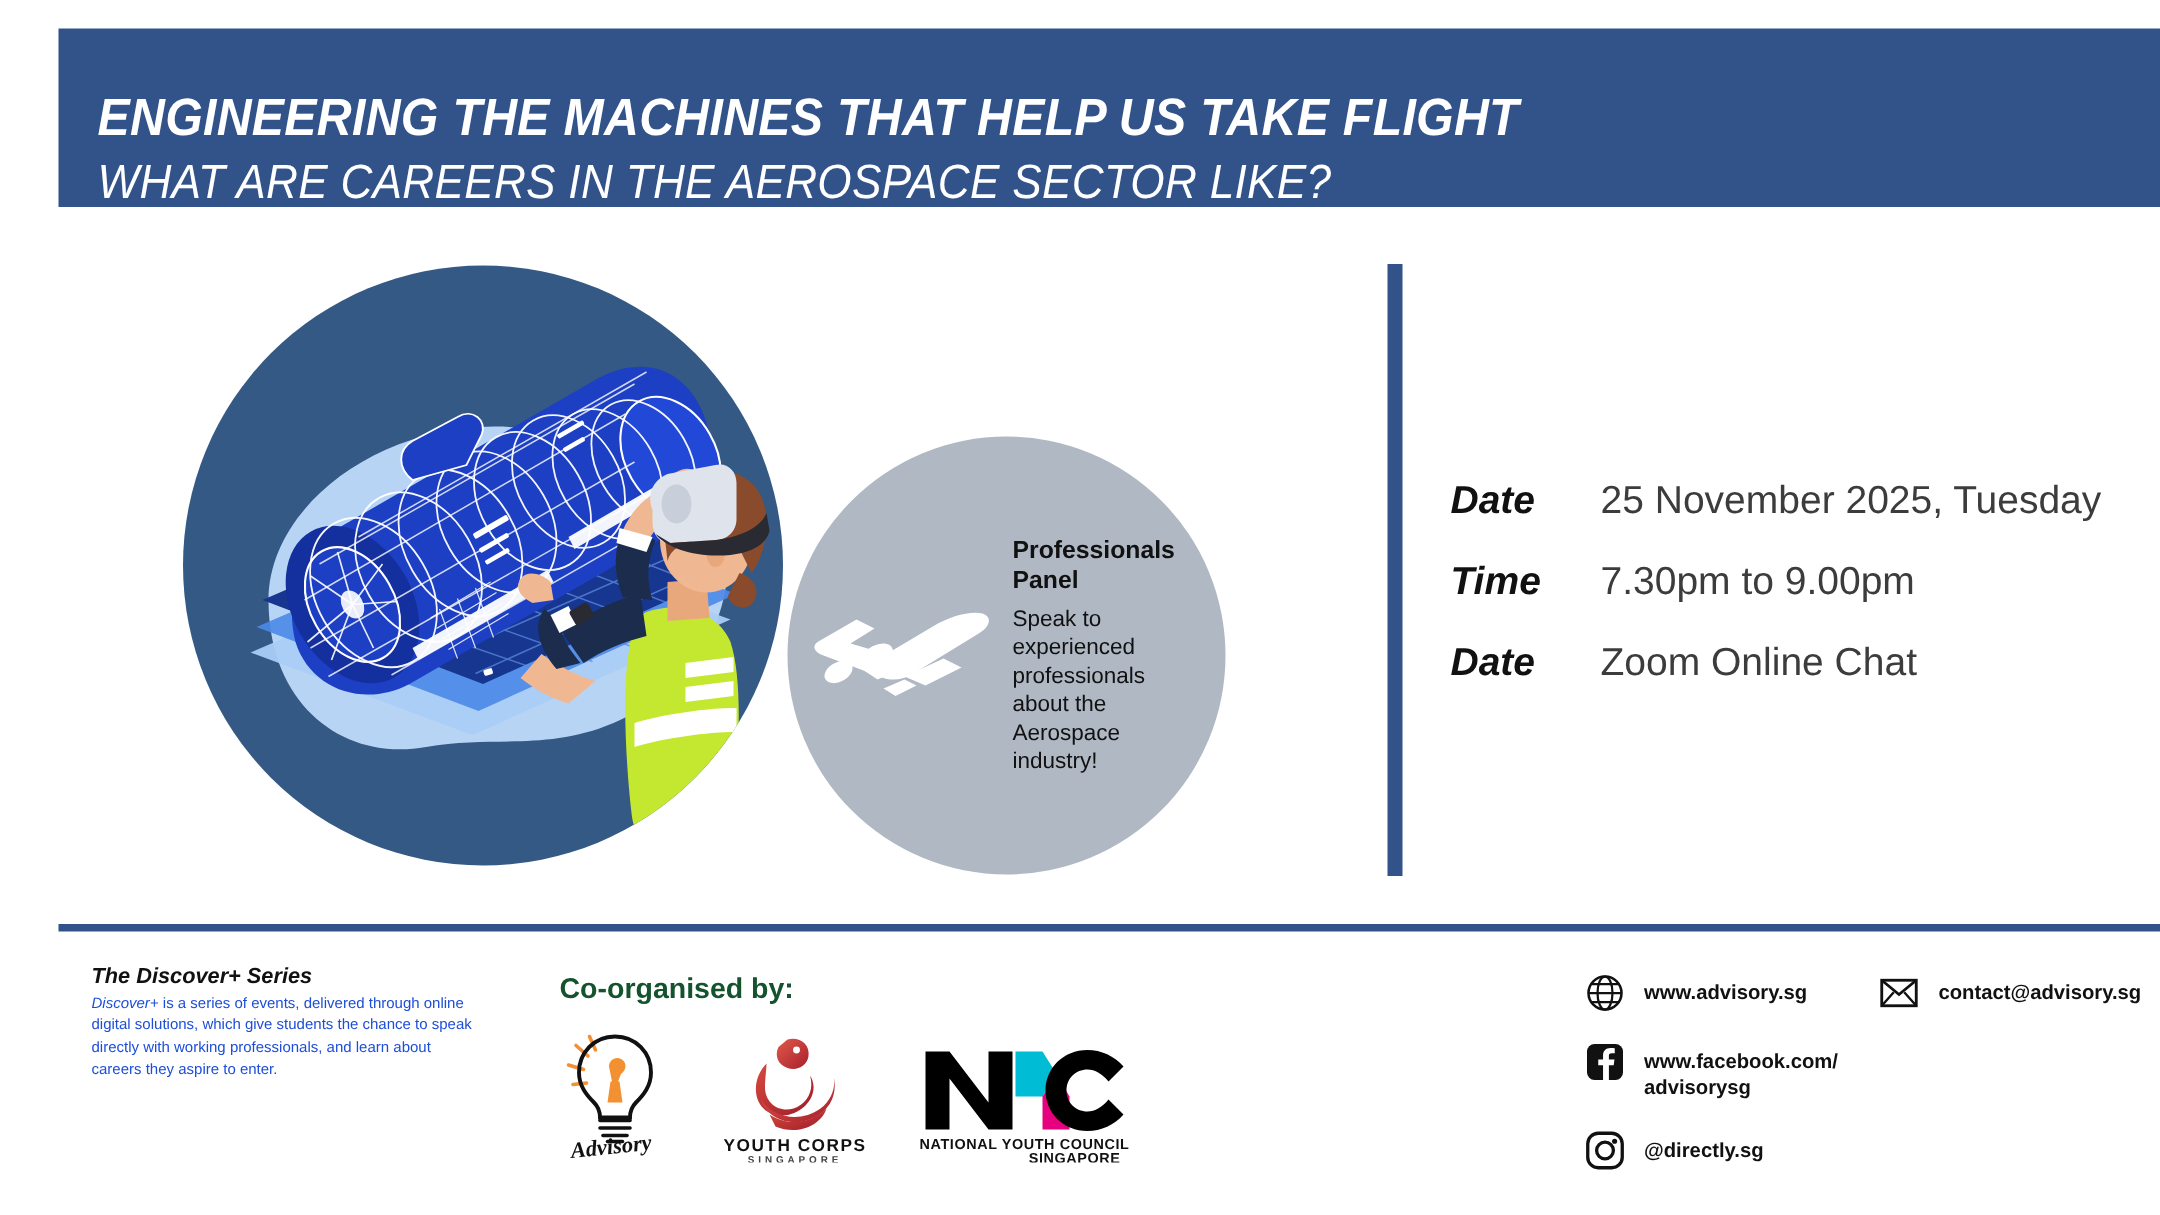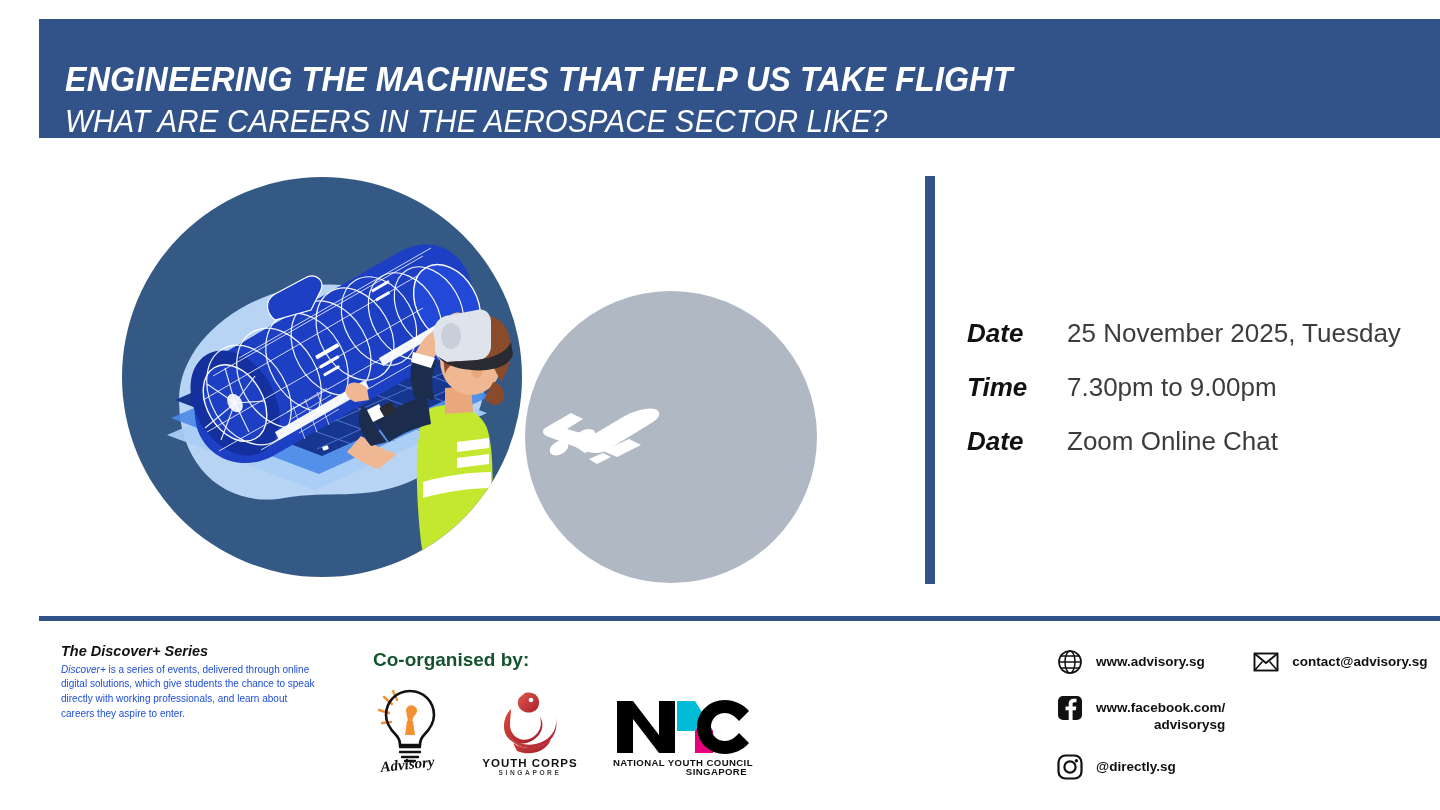--- a/index.html
+++ b/index.html
@@ -41,21 +41,21 @@
   .blurb{position:absolute;left:22px;top:20px;width:262px;}
   .blurb-title{font-size:14.5px;font-weight:700;font-style:italic;color:#111;line-height:1.5;}
   .blurb-body{font-size:10px;line-height:1.46;color:#1d4ed8;}
   .blurb-body i{font-style:italic;}
 
   .coorg{position:absolute;left:334px;top:28px;}
   .coorg-label{font-size:19px;font-weight:700;color:#14532d;}
   .logos{display:flex;align-items:flex-end;gap:34px;margin-top:12px;}
   .logo{display:block;}
 
-  .contacts{position:absolute;left:1018px;top:28px;display:flex;gap:28px;text-align:right;}
+  .contacts{position:absolute;left:1018px;top:28px;display:flex;gap:28px;}
   .ccol{display:flex;flex-direction:column;gap:20px;}
   .citem{display:flex;align-items:flex-start;gap:13px;}
   .cico{width:26px;height:26px;flex:none;}
   .ctext{font-size:13.5px;line-height:1.28;color:#111;font-weight:600;padding-top:4px;white-space:pre-line;}
 </style>
 </head>
 <body>
 
 <div class="poster">
 
@@ -239,20 +239,27 @@
         <path d="M12 42 C6 40 4 36 8 33 L34 18 L46 24 L30 34 L54 41 L86 22
                  C96 16 110 12 118 14 C124 16 124 22 116 27 L72 54
                  C66 58 58 59 52 57 Z"></path>
         <path d="M30 46 L44 42 L62 52 L48 58 Z"></path>
         <path d="M66 56 L92 44 L104 50 L80 62 Z"></path>
         <path d="M52 64 L66 58 L74 62 L60 69 Z"></path>
         <ellipse cx="48" cy="42" rx="11" ry="7" transform="rotate(-28 48 42)"></ellipse>
         <ellipse cx="22" cy="53" rx="10" ry="6.5" transform="rotate(-28 22 53)"></ellipse>
       </g>
     </svg>
+    <div class="panel-text">
+      <div class="panel-title">
+        <span>Professionals</span><br>
+        <span>Panel</span>
+      </div>
+      <div class="panel-body">Speak to experienced professionals about the Aerospace industry!</div>
+    </div>
   </div>
 
   <div class="accent-bar"></div>
   <div class="details">
     <div class="drow">
       <div class="dlabel">Date</div>
       <div class="dvalue">25 November 2025, Tuesday</div>
     </div>
     <div class="drow">
       <div class="dlabel">Time</div>

